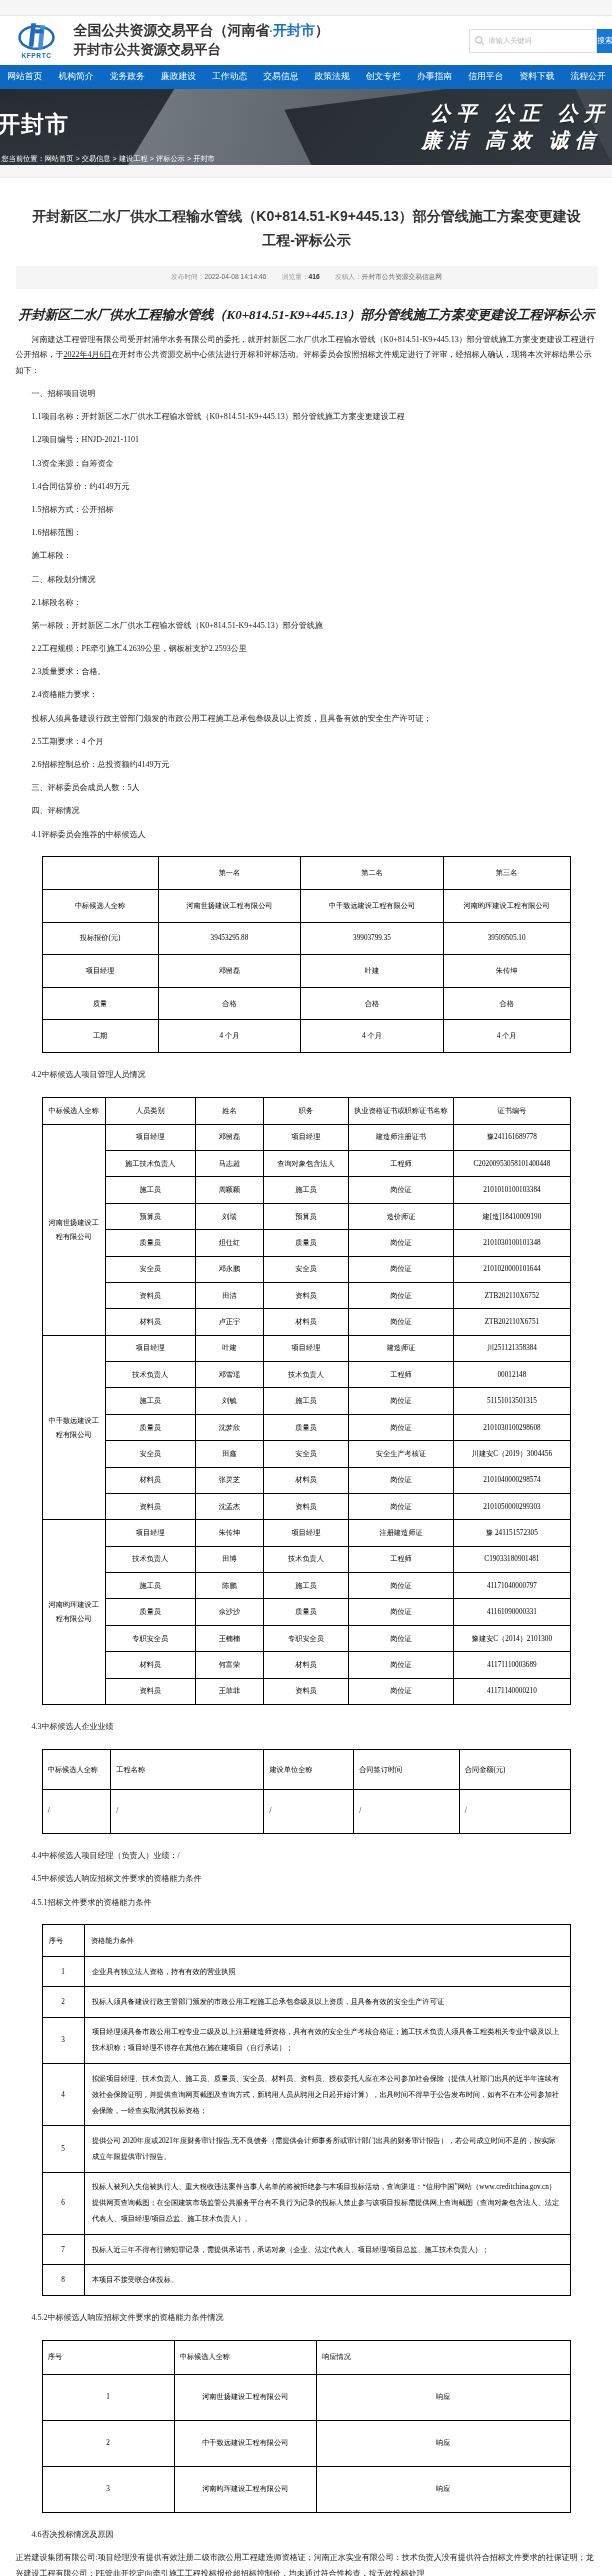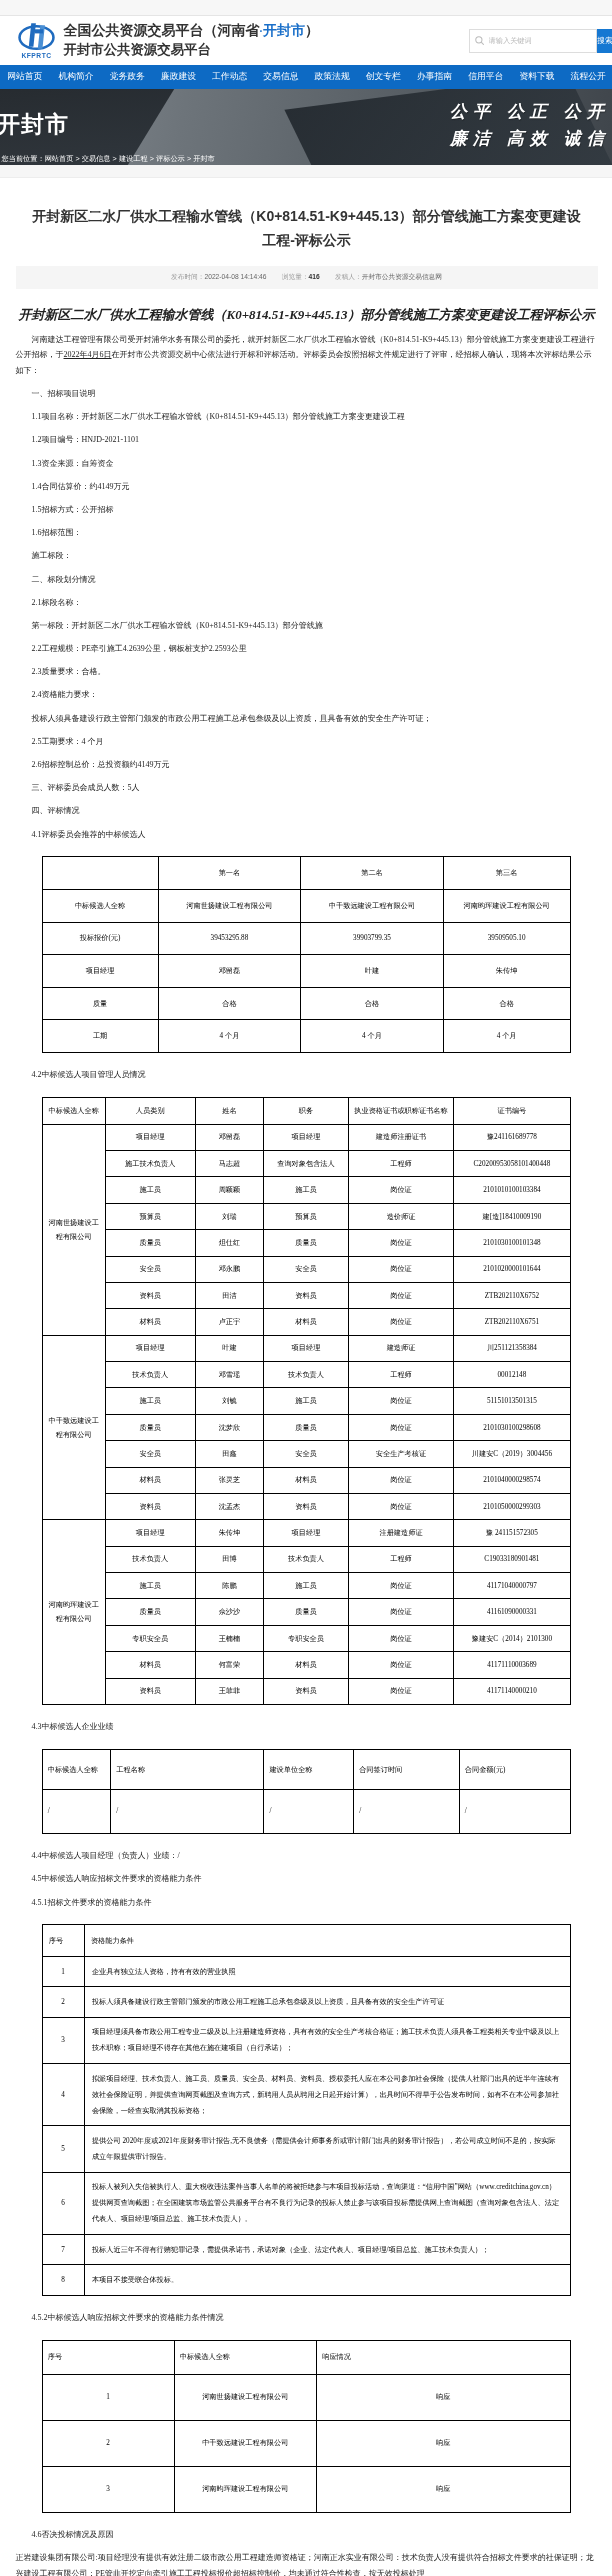--- a/index.html
+++ b/index.html
@@ -7,21 +7,21 @@
   body { width:613px; font-family:"Liberation Sans", sans-serif; color:#333; }
 
   
   .topbar { height:15.5px; background:#f7f7f7; border-bottom:0.5px solid #e5e5e5; }
 
   
   .site-header { height:49px; display:flex; align-items:center; padding-left:16.5px; position:relative; background:#fff; }
   .logo { width:40px; text-align:center; cursor:pointer; }
   .logo-mark { width:37px; height:30px; display:block; margin:0 auto; }
   .logo-text { font-size:6.7px; font-weight:bold; color:#1f6bbf; letter-spacing:0.5px; font-family:"Liberation Sans",sans-serif; }
-  .titles { margin-left:7px; }
+  .titles { margin-left:17px; }
   .title-line1 { font-size:14px; font-weight:bold; color:#333; line-height:17.5px; }
   .title-city { color:#1a6fc9; }
   .title-dot { color:#1a6fc9; font-size:10.3px; }
   .title-line2 { font-size:13.4px; font-weight:bold; color:#333; line-height:17px; margin-top:1px; }
   .search { position:absolute; right:0; top:13px; display:flex; align-items:stretch; }
   .search-box { width:128px; height:24px; border:0.5px solid #ddd; background:#fff; display:flex; align-items:center; padding-left:5.2px; }
   .search-icon { width:9.3px; height:9.3px; margin-right:4.1px; flex:0 0 auto; }
   .search-box input { border:0; outline:none; font-size:7.2px; color:#333; width:100px; font-family:"Liberation Sans",sans-serif; }
   .search-box input::placeholder { color:#b8b8b8; }
   .search-btn { width:16px; height:24px; background:#1678d2; color:#fff; border:0; font-size:7.7px; cursor:pointer; font-family:"Liberation Sans",sans-serif; }
@@ -31,23 +31,23 @@
   .nav-item { color:#fff; font-size:8.8px; white-space:nowrap; cursor:pointer; }
 
   
   .banner { height:76px; position:relative; overflow:hidden;
             background:linear-gradient(100deg,#878d93 0%, #6d747a 30%, #575e64 65%, #3f454b 100%); }
   .banner .shape1 { position:absolute; left:-77px; top:-31px; width:222px; height:155px;
                     background:linear-gradient(160deg,#14181c,#2c333a); transform:skewX(-26deg) rotate(7deg); opacity:.88; }
   .banner .shape2 { position:absolute; left:309px; top:2.1px; width:299px; height:134px;
                     background:linear-gradient(140deg,#161c22,#333b42); transform:skewX(20deg) rotate(-7deg); opacity:.78; }
   .banner-city { position:absolute; left:-3.1px; top:20.6px; color:#fff; font-size:23px; font-weight:bold; letter-spacing:1px; }
-  .slogan { position:absolute; color:#fff; font-family:"Liberation Serif","DejaVu Serif",serif; font-style:italic; font-weight:bold; font-size:17px; letter-spacing:6.2px; white-space:nowrap; text-shadow:0.5px 0.5px 1px rgba(0,0,0,.4); }
+  .slogan { position:absolute; color:#fff; font-family:"Liberation Serif","DejaVu Serif",serif; font-style:italic; font-weight:bold; font-size:20px; letter-spacing:6.2px; white-space:nowrap; text-shadow:0.5px 0.5px 1px rgba(0,0,0,.4); }
   .slogan1 { right:3.1px; top:11.3px; }
-  .slogan2 { right:3px; top:38px; }
+  .slogan2 { right:12px; top:38px; }
   .breadcrumb { position:absolute; left:1.5px; bottom:1px; color:#fff; font-size:7.2px; }
   .breadcrumb .bc-link { cursor:pointer; }
   .breadcrumb .sep { font-style:normal; padding:0 2.1px; }
 
   .spacer { height:13.4px; background:#f6f6f6; border-bottom:0.5px solid #ededed; }
 
   
   .article { padding:0 15.5px 31px; font-family:"Liberation Serif","DejaVu Serif",serif; color:#222; }
   .art-title { font-family:"Liberation Sans",sans-serif; font-size:14px; font-weight:bold; color:#333;
                text-align:center; line-height:24px; margin:26px 15.5px 14.4px; }

